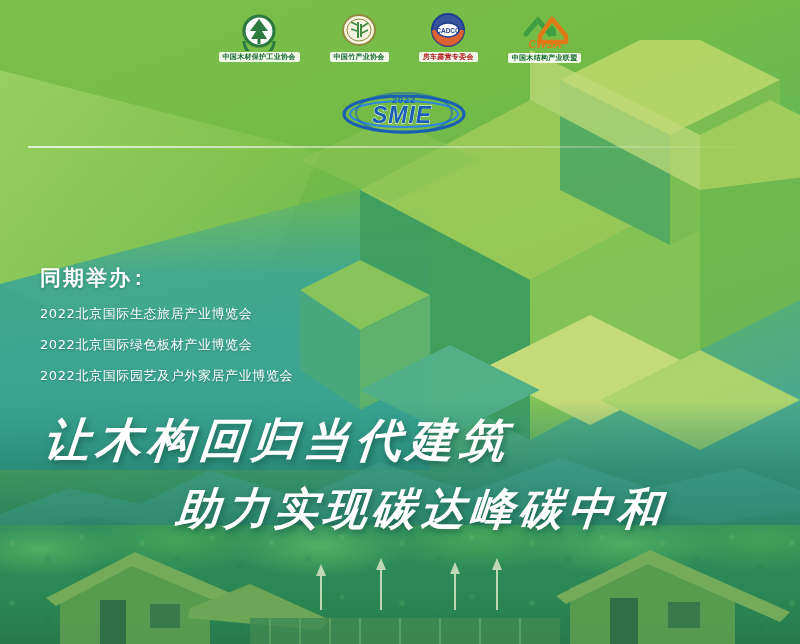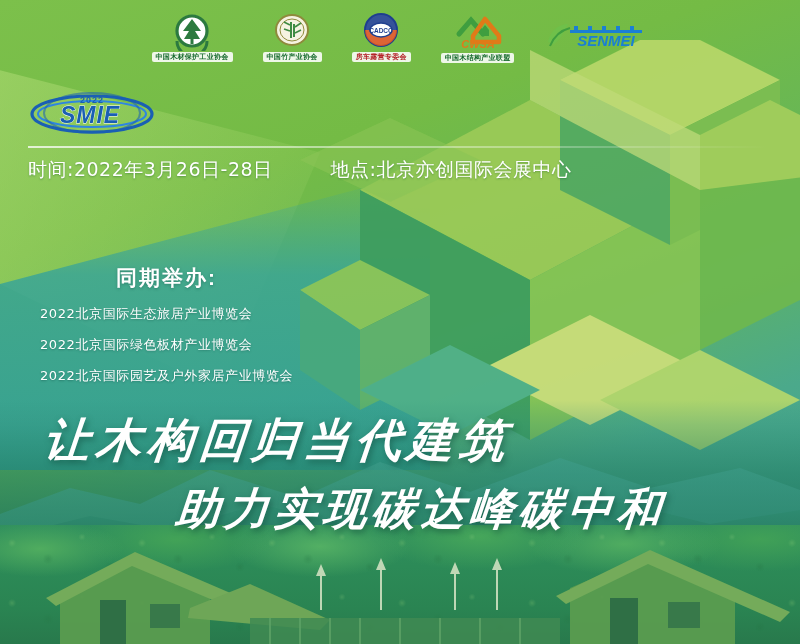--- a/index.html
+++ b/index.html
@@ -81,21 +81,21 @@
     background:rgba(255,255,255,.88);
     padding:1px 4px;border-radius:2px;white-space:nowrap;
     letter-spacing:.3px;
   }
   .logo-cap.red{color:#b32026;}
 
   
   .headline{
     position:absolute;left:28px;top:88px;width:752px;
   }
-  .title-row{display:flex;align-items:center;gap:8px;}
+  .title-row{display:flex;align-items:center;gap:8px;flex-direction:column;}
   .smie{flex:0 0 auto;margin-top:2px;}
   .smie svg{display:block;}
   .title-main{
     font-family:"DejaVu Sans","Liberation Sans",sans-serif;
     font-weight:bold;
     font-size:37px;line-height:42px;
     color:#ffffff;
     letter-spacing:2px;
     text-shadow:0 2px 3px rgba(25,90,45,.45);
     white-space:nowrap;
@@ -120,24 +120,23 @@
     font-size:19px;color:#ffffff;letter-spacing:.5px;
     text-shadow:0 1px 2px rgba(25,90,45,.4);
     white-space:nowrap;
   }
 
   
   .concurrent{
     position:absolute;left:40px;top:264px;
   }
   .concurrent-title{
-    font-family:Liberation Sans, sans-serif;
+    font-family:Liberation Mono, monospace;
     font-weight:bold;font-size:21px;color:#ffffff;letter-spacing:2px;
     text-shadow:0 1px 3px rgba(20,80,70,.45);
-    text-align:center;
   }
   .concurrent-item{
     margin-top:13px;
     font-family:"DejaVu Sans","Liberation Sans",sans-serif;
     font-size:13px;color:#ffffff;letter-spacing:.6px;
     text-shadow:0 1px 2px rgba(20,80,70,.45);
     white-space:nowrap;
   }
 
   
@@ -298,57 +297,38 @@
     <div class="logo">
       <svg width="54" height="40" viewBox="0 0 54 40">
         <path d="M8 22 L20 8 L32 22" fill="none" stroke="#3f9e3f" stroke-width="5" stroke-linecap="round"></path>
         <path d="M22 24 L34 7 L48 24 L48 30 L22 30 Z" fill="none" stroke="#e07a18" stroke-width="4.5" stroke-linejoin="round"></path>
         <path d="M30 18 L34 13 L38 18 L38 24 L30 24 Z" fill="#3f9e3f"></path>
         <text x="27" y="36" font-size="11" font-family="Liberation Sans, sans-serif" font-weight="bold" fill="#e07a18" text-anchor="middle" font-style="italic">CWSA</text>
       </svg>
       <span class="logo-cap">中国木结构产业联盟</span>
     </div>
 
-    <div class="logo">
-      <svg width="104" height="34" viewBox="0 0 104 34">
-        <path d="M4 22 C6 10 16 4 24 4 C20 12 16 20 10 24 Z" fill="#6fc04a"></path>
-        <path d="M6 26 C10 16 18 10 26 8" fill="none" stroke="#3f9e3f" stroke-width="2"></path>
-        <g fill="#1a7fd4">
-          <rect x="26" y="10" width="72" height="3"></rect>
-          <rect x="30" y="6" width="4" height="6"></rect>
-          <rect x="44" y="6" width="4" height="6"></rect>
-          <rect x="58" y="6" width="4" height="6"></rect>
-          <rect x="72" y="6" width="4" height="6"></rect>
-          <rect x="86" y="6" width="4" height="6"></rect>
-        </g>
-        <text x="62" y="26" font-size="15" font-family="Liberation Sans, sans-serif" font-weight="bold" fill="#1a7fd4" text-anchor="middle" font-style="italic">SENMEI</text>
-      </svg>
-    </div>
 
   </div>
 
   <div class="headline">
     <div class="title-row">
       <span class="smie">
         <svg width="128" height="46" viewBox="0 0 128 46">
           <ellipse cx="64" cy="24" rx="60" ry="18" fill="none" stroke="#1a5fb4" stroke-width="3.2"></ellipse>
           <ellipse cx="64" cy="24" rx="54" ry="13" fill="none" stroke="#2e86e0" stroke-width="2"></ellipse>
           <ellipse cx="64" cy="23" rx="48" ry="20" fill="none" stroke="#1a5fb4" stroke-width="2" opacity="0.55"></ellipse>
           <text x="64" y="13" font-size="9" font-family="Liberation Sans, sans-serif" font-weight="bold" fill="#1a5fb4" text-anchor="middle" letter-spacing="1">2022</text>
           <text x="62" y="33" font-size="23" font-family="Liberation Sans, sans-serif" font-weight="bold" fill="#1a5fb4" text-anchor="middle" letter-spacing="1" font-style="italic" stroke="#ffffff" stroke-width="0.8" paint-order="stroke">SMIE</text>
         </svg>
       </span>
     </div>
 
     <div class="rule"></div>
 
-    <div class="meta-row">
-      <span>时间:2022年3月26日-28日</span>
-      <span>地点:北京亦创国际会展中心</span>
-    </div>
   </div>
 
   <div class="concurrent">
     <div class="concurrent-title">同期举办:</div>
     <div class="concurrent-item">2022北京国际生态旅居产业博览会</div>
     <div class="concurrent-item">2022北京国际绿色板材产业博览会</div>
     <div class="concurrent-item">2022北京国际园艺及户外家居产业博览会</div>
   </div>
 
   <div class="slogan1">让木构回归当代建筑</div>

